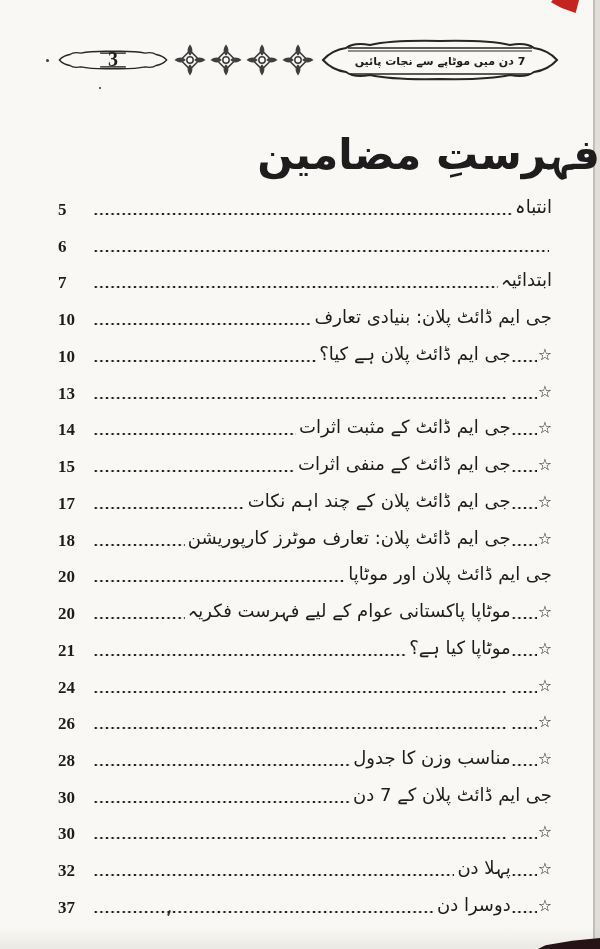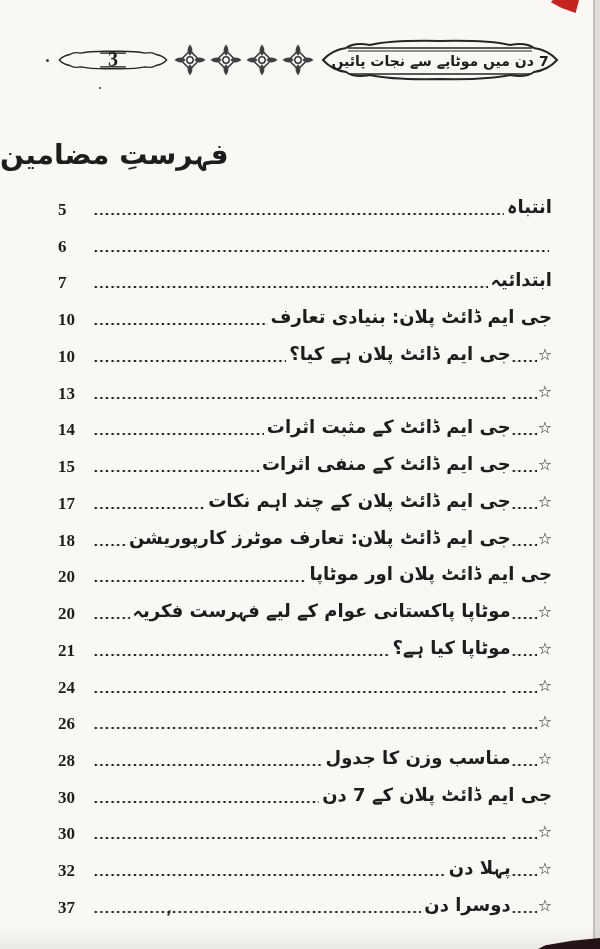--- a/index.html
+++ b/index.html
@@ -44,31 +44,31 @@
   }
   .cartouche{position:relative;flex:0 0 auto;}
   .cartouche svg{display:block;}
   .cartouche .c-text{
     position:absolute;inset:0;display:flex;align-items:center;justify-content:center;
     font-weight:700;white-space:nowrap;
   }
   .cartouche-left{width:110px;height:38px;}
   .cartouche-left .c-text{font-family:"Liberation Serif",serif;font-size:20px;padding-bottom:2px;}
   .cartouche-right{width:240px;height:46px;}
-  .cartouche-right .c-text{font-size:14px;letter-spacing:0;padding-top:2px;}
+  .cartouche-right .c-text{font-size:11px;letter-spacing:0;padding-top:2px;}
   .ornament-band{
     flex:1 1 auto;display:flex;align-items:center;justify-content:center;gap:4px;
     padding:0 6px;
   }
   .ornament-band svg{display:block;}
 
   
   .toc-title{
     position:absolute;left:0;right:0;top:120px;height:70px;
-    text-align:left;font-size:28px;font-weight:700;line-height:70px;
+    text-align:right;font-size:42px;font-weight:700;line-height:70px;
     letter-spacing:0;
   }
 
   
   .toc-list{
     position:absolute;left:58px;right:48px;top:190px;height:732px;
     display:flex;flex-direction:column;justify-content:space-between;
   }
   .toc-row{
     direction:rtl;display:flex;align-items:center;height:34px;
@@ -78,21 +78,21 @@
     margin-left:1px;
   }
   .dots{
     background-image:radial-gradient(circle,#1c1c1c 1.25px,rgba(0,0,0,0) 1.55px);
     background-size:5.6px 4px;background-repeat:repeat-x;background-position:0 50%;
     height:4px;transform:translateY(7px);
   }
   .preleader{flex:0 0 26px;}
   .leader{flex:1 1 auto;margin:0 3px;}
   .entry-label{
-    flex:0 0 auto;white-space:nowrap;font-size:18px;font-weight:700;
+    flex:0 0 auto;white-space:nowrap;font-size:18px;font-weight:400;
     line-height:30px;
   }
   .page-num{
     flex:0 0 32px;direction:ltr;text-align:left;
     font-family:"Liberation Serif",serif;font-size:17px;font-weight:700;
     transform:translateY(3px);
   }
 </style>
 </head>
 <body>

